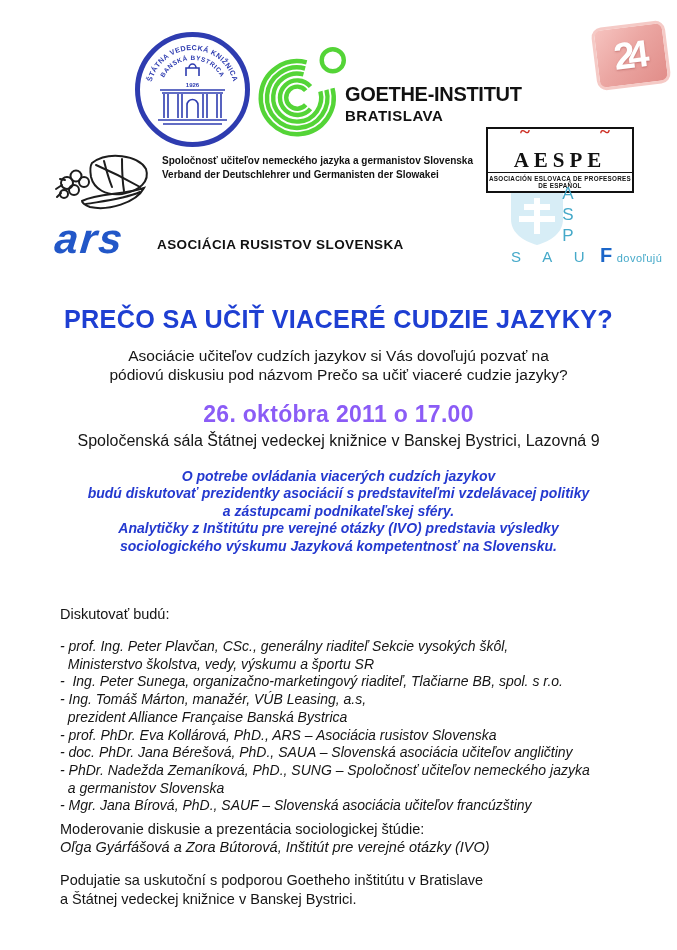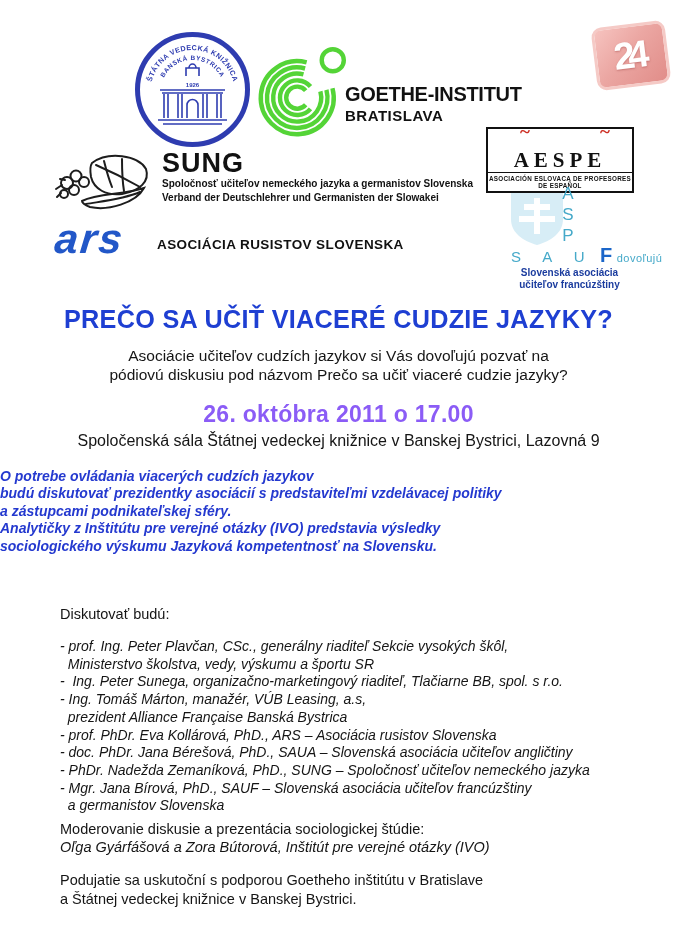--- a/index.html
+++ b/index.html
@@ -51,21 +51,21 @@
     font-size:10px;font-weight:800;color:#1b3c9e;line-height:11.5px;}
 
   
   .headline{left:0;top:304px;width:677px;text-align:center;font-size:26px;font-weight:800;
     letter-spacing:0.3px;color:#1e3fd2;transform:scaleX(0.97);}
   .intro{left:0;top:347px;width:677px;text-align:center;}
   .intro-line{font-size:15.5px;line-height:18.5px;color:#151515;}
   .date{left:0;top:401px;width:677px;text-align:center;font-size:23px;font-weight:800;
     letter-spacing:0.3px;color:#8b5cf6;}
   .venue{left:0;top:432px;width:677px;text-align:center;font-size:16px;color:#151515;}
-  .highlight{left:0;top:468px;width:677px;}
+  .highlight{left:0;top:468px;width:677px;text-align:center;}
   .hl-line{font-size:14px;font-weight:700;font-style:italic;line-height:17.4px;color:#2439cf;}
 
   .disc-heading{left:60px;top:606px;font-size:14.5px;color:#151515;}
   .participants{left:60px;top:638px;width:590px;}
   .participant-line{font-size:14px;font-style:italic;line-height:17.7px;color:#151515;white-space:pre-wrap;}
 
   .moderation{left:60px;top:820px;width:590px;}
   .mod-line1{font-size:14.5px;line-height:18px;color:#151515;}
   .mod-line2{font-size:14.5px;font-style:italic;line-height:18px;color:#151515;}
   .footer{left:60px;top:871px;width:590px;}
@@ -143,21 +143,20 @@
         <circle cx="15" cy="36" r="6"></circle>
         <circle cx="24" cy="29" r="5.5"></circle>
         <circle cx="32" cy="35" r="5"></circle>
         <circle cx="22" cy="43" r="5"></circle>
         <circle cx="12" cy="47" r="4"></circle>
         <path d="M4,42 L10,38 M5,50 L9,46 M8,32 L13,33"></path>
       </g>
     </svg>
   </div>
   <div class="abs sung-text">
-    <div class="sung-name">SUNG</div>
     <div class="sung-line">Spoločnosť učiteľov nemeckého jazyka a germanistov Slovenska</div>
     <div class="sung-line">Verband der Deutschlehrer und Germanisten der Slowakei</div>
   </div>
 
   <div class="abs aespe">
     <div class="aespe-word">
       <span>AESPE</span>
       <span class="aespe-tilde t1">~</span>
       <span class="aespe-tilde t2">~</span>
     </div>
@@ -181,24 +180,20 @@
     <div class="sauf-vcol">
         <div class="sauf-vl">A</div>
         <div class="sauf-vl">S</div>
         <div class="sauf-vl">P</div>
       </div>
     <div class="sauf-row">
       <span class="pre">S A U</span>
       <span class="eff">F</span>
       <span class="suf">dovoľujú</span>
     </div>
-    <div class="sauf-sub">
-      <div>Slovenská asociácia</div>
-      <div>učiteľov francúzštiny</div>
-    </div>
   </div>
 
   <div class="abs headline">PREČO SA UČIŤ VIACERÉ CUDZIE JAZYKY?</div>
 
   <div class="abs intro">
       <div class="intro-line">Asociácie učiteľov cudzích jazykov si Vás dovoľujú pozvať na</div>
       <div class="intro-line">pódiovú diskusiu pod názvom Prečo sa učiť viaceré cudzie jazyky?</div>
     </div>
 
   <div class="abs date">26. októbra 2011 o 17.00</div>
@@ -215,22 +210,22 @@
   <div class="abs disc-heading">Diskutovať budú:</div>
   <div class="abs participants">
       <div class="participant-line">- prof. Ing. Peter Plavčan, CSc., generálny riaditeľ Sekcie vysokých škôl,</div>
       <div class="participant-line">  Ministerstvo školstva, vedy, výskumu a športu SR</div>
       <div class="participant-line">-  Ing. Peter Sunega, organizačno-marketingový riaditeľ, Tlačiarne BB, spol. s r.o.</div>
       <div class="participant-line">- Ing. Tomáš Márton, manažér, VÚB Leasing, a.s,</div>
       <div class="participant-line">  prezident Alliance Française Banská Bystrica</div>
       <div class="participant-line">- prof. PhDr. Eva Kollárová, PhD., ARS – Asociácia rusistov Slovenska</div>
       <div class="participant-line">- doc. PhDr. Jana Bérešová, PhD., SAUA – Slovenská asociácia učiteľov angličtiny</div>
       <div class="participant-line">- PhDr. Nadežda Zemaníková, PhD., SUNG – Spoločnosť učiteľov nemeckého jazyka</div>
+      <div class="participant-line">  a germanistov Slovenska</div>
       <div class="participant-line">- Mgr. Jana Bírová, PhD., SAUF – Slovenská asociácia učiteľov francúzštiny</div>
-      <div class="participant-line">  a germanistov Slovenska</div>
     </div>
 
   <div class="abs moderation">
     <div class="mod-line1">Moderovanie diskusie a prezentácia sociologickej štúdie:</div>
     <div class="mod-line2">Oľga Gyárfášová a Zora Bútorová, Inštitút pre verejné otázky (IVO)</div>
   </div>
 
   <div class="abs footer">
       <div class="footer-line">Podujatie sa uskutoční s podporou Goetheho inštitútu v Bratislave</div>
       <div class="footer-line">a Štátnej vedeckej knižnice v Banskej Bystrici.</div>

